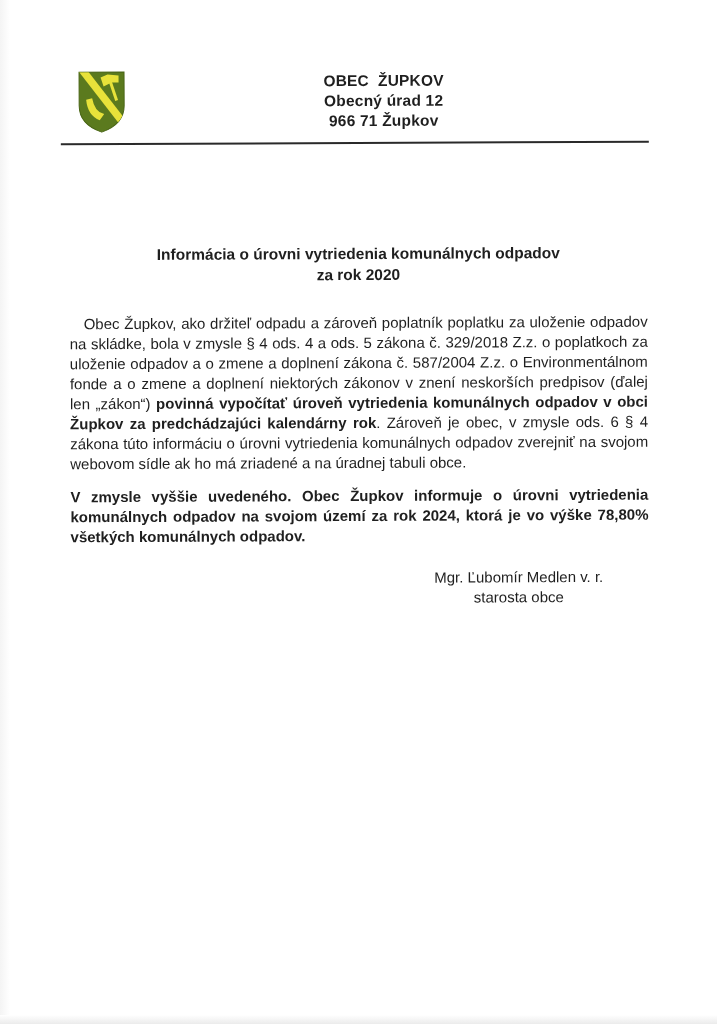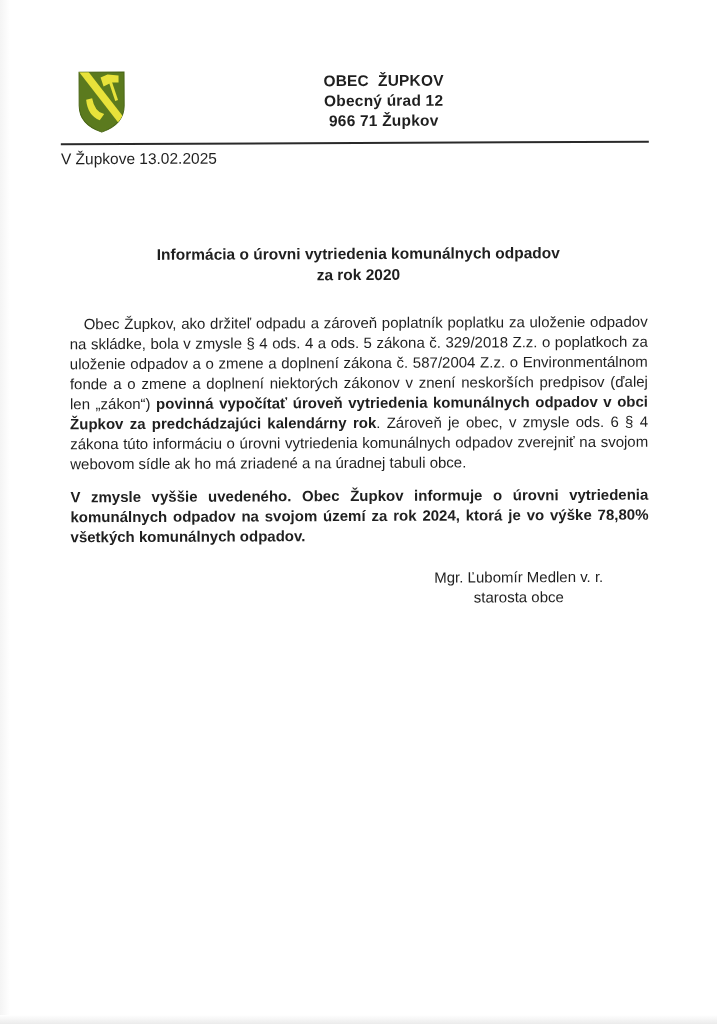--- a/index.html
+++ b/index.html
@@ -93,21 +93,20 @@
 
     <div class="org-block">
       <div class="org-name">OBEC  ŽUPKOV</div>
       <div>Obecný úrad 12</div>
       <div>966 71 Župkov</div>
     </div>
 
     <div class="rule"></div>
 
     <div class="meta-row">
-      <span>V Župkove 13.02.2025</span>
     </div>
 
     <div class="content">
       <h1 class="title">
         <span>Informácia o úrovni vytriedenia komunálnych odpadov</span><br>
         <span>za rok 2020</span>
       </h1>
 
       <p class="para p1"><span>Obec Župkov, ako držiteľ odpadu a zároveň poplatník poplatku za uloženie odpadov na skládke, bola v zmysle § 4 ods. 4 a ods. 5 zákona č. 329/2018 Z.z. o poplatkoch za uloženie odpadov a o zmene a doplnení zákona č. 587/2004 Z.z. o Environmentálnom fonde a o zmene a doplnení niektorých zákonov v znení neskorších predpisov (ďalej len „zákon“) </span><b>povinná vypočítať úroveň vytriedenia komunálnych odpadov v obci Župkov za predchádzajúci kalendárny rok</b><span>. Zároveň je obec, v zmysle ods. 6 § 4 zákona túto informáciu o úrovni vytriedenia komunálnych odpadov zverejniť na svojom webovom sídle ak ho má zriadené a na úradnej tabuli obce.</span></p>
 

